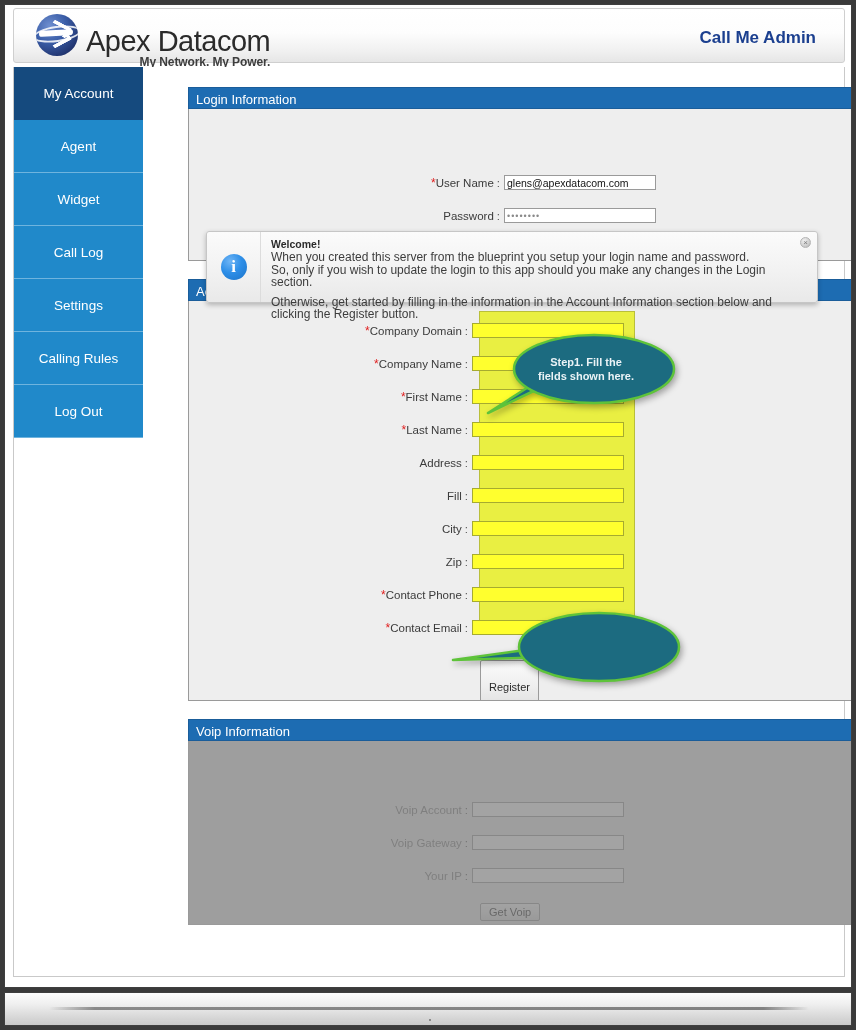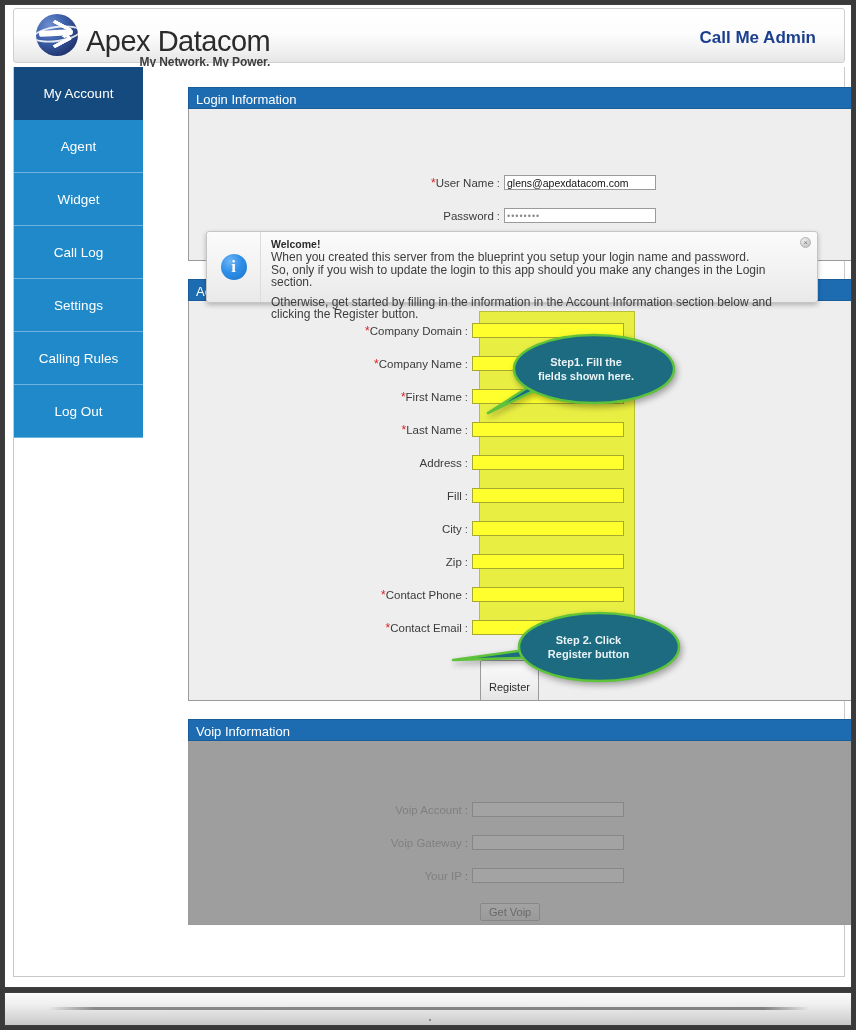--- a/index.html
+++ b/index.html
@@ -416,24 +416,20 @@
                 <div>Step1. Fill the</div>
                 <div>fields shown here.</div>
               </div>
             </div>
 
             <div class="callout" id="callout2">
               <svg class="callout-svg" width="235" height="92" viewBox="0 0 235 92">
                 <path d="M96 44 L2 57 L98 54 Z" fill="#1c6b80" stroke="#5ec33a" stroke-width="2.5" stroke-linejoin="round"></path>
                 <ellipse cx="148" cy="44" rx="80" ry="34" fill="#1c6b80" stroke="#5ec33a" stroke-width="2.5"></ellipse>
               </svg>
-              <div class="callout-text">
-                <div>Step 2. Click</div>
-                <div>Register button</div>
-              </div>
             </div>
 
           </div>
         </div>
 
         <div class="panel">
           <div class="panel-head">Voip Information</div>
           <div class="panel-body" id="voip-body">
             <div id="voip-fields">
 

